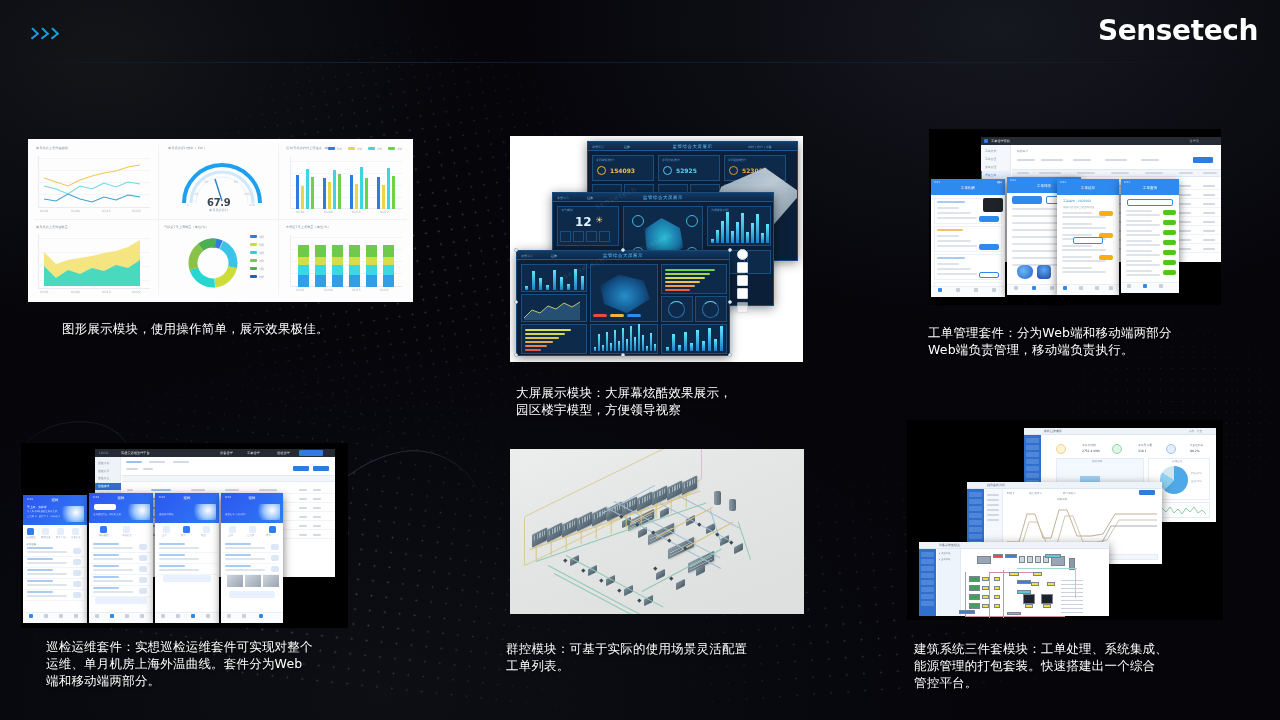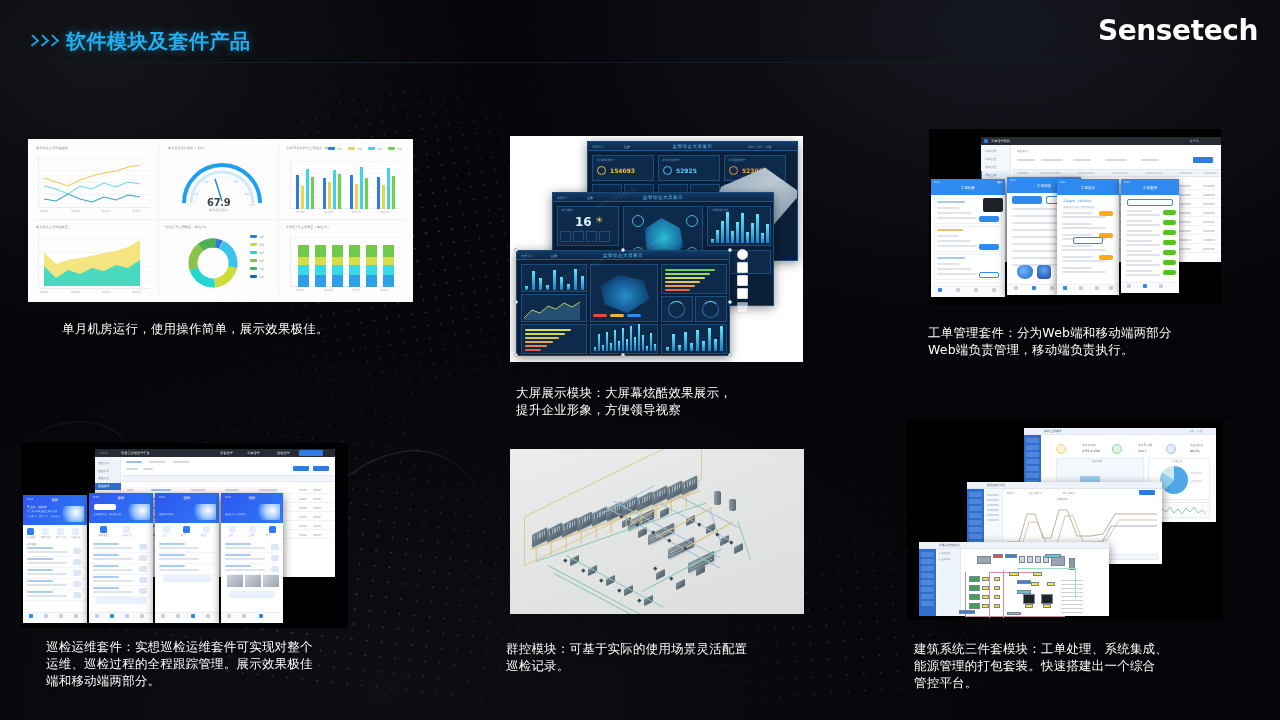--- a/index.html
+++ b/index.html
@@ -243,21 +243,20 @@
 <div class="swoosh"></div>
 <div class="swoosh2"></div>
 <div class="hdr-rule"></div>
 
 <div class="title-wrap">
   <span class="chev">
       <i></i>
       <i></i>
       <i></i>
     </span>
-  <span class="page-title">软件模块及套件产品</span>
 </div>
 <div class="brand">Sensetech</div>
 
 <div class="shot" id="shot1">
   <div class="bi">
 
     <div class="sep" style="left:130px;top:6px;width:1px;height:150px;"></div>
     <div class="sep" style="left:250px;top:6px;width:1px;height:150px;"></div>
     <div class="sep" style="left:6px;top:80px;width:373px;height:1px;"></div>
 
@@ -418,21 +417,21 @@
           <span class="bar" style="left:93px;bottom:22px;width:11px;height:8px;background:#d4dd4a;"></span>
           <span class="bar" style="left:93px;bottom:30px;width:11px;height:12px;background:#6fc94a;"></span>
         </div>
       <span class="tick" style="left:6px;bottom:-5px;">01/01</span>
       <span class="tick" style="left:34px;bottom:-5px;">01/08</span>
       <span class="tick" style="left:62px;bottom:-5px;">01/15</span>
       <span class="tick" style="left:90px;bottom:-5px;">01/22</span>
     </div>
   </div>
 </div>
-<div class="cap" style="left:62px;top:320px;width:360px;">单月机房运行，使用操作简单，展示效果极佳。</div>
+<div class="cap" style="left:62px;top:320px;width:360px;">图形展示模块，使用操作简单，展示效果极佳。</div>
 
 <div class="shot" id="shot2">
 
   <div class="bigscreen" style="left:77px;top:5px;width:211px;height:120px;">
     <div class="bs-head"></div>
     <div class="bs-title">监管综合大屏展示</div>
     <span class="bs-lbl" style="left:4px;top:2.5px;">监管平台</span>
     <span class="bs-lbl" style="left:36px;top:2.5px;color:#9ad7ff;">总览</span>
     <span class="bs-lbl" style="left:160px;top:2.5px;">实时 | 统计 | 报警</span>
     <div class="bs-panel" style="left:4px;top:13px;width:62px;height:26px;"></div>
@@ -461,21 +460,21 @@
     <span class="bs-lbl" style="left:120px;top:108px;">3D可视化 · 园区楼宇模型</span>
   </div>
 
   <div class="bigscreen" style="left:42px;top:56px;width:222px;height:114px;">
     <div class="bs-head"></div>
     <div class="bs-title">监管综合大屏展示</div>
     <span class="bs-lbl" style="left:4px;top:2.5px;">监管中心</span>
     <span class="bs-lbl" style="left:34px;top:2.5px;color:#9ad7ff;">总览</span>
     <div class="bs-panel" style="left:4px;top:13px;width:62px;height:40px;"></div>
     <span class="bs-lbl" style="left:8px;top:15px;">天气概况</span>
-    <span style="position:absolute;left:22px;top:22px;color:#dff3ff;font-size:12px;font-weight:bold;">16</span>
+    <span style="position:absolute;left:22px;top:22px;color:#dff3ff;font-size:12px;font-weight:bold;">12</span>
     <span style="position:absolute;left:42px;top:22px;color:#f2d26a;font-size:9px;">☀</span>
     <div class="bs-panel" style="left:7px;top:38px;width:11px;height:11px;"></div>
     <div class="bs-panel" style="left:20px;top:38px;width:11px;height:11px;"></div>
     <div class="bs-panel" style="left:33px;top:38px;width:11px;height:11px;"></div>
     <div class="bs-panel" style="left:46px;top:38px;width:11px;height:11px;"></div>
     <div class="bs-panel" style="left:70px;top:13px;width:80px;height:68px;"></div>
     <div style="position:absolute;left:90px;top:24px;width:42px;height:46px;
       background:radial-gradient(ellipse at 50% 45%,#2fd8f0 0%,#1a7fb8 55%,rgba(10,40,70,0) 78%);
       clip-path:polygon(44% 2%,88% 24%,96% 66%,52% 98%,8% 70%,4% 26%); opacity:.82;"></div>
     <div style="position:absolute;left:79px;top:22px;width:12px;height:12px;border-radius:50%;border:1px solid #3fb8e0;"></div>
@@ -602,21 +601,21 @@
   <span class="handle" style="left:218px;top:164px;"></span>
   <span class="handle" style="left:218px;top:217px;"></span>
 
   <span class="tool-btn" style="left:227px;top:113px;border-radius:50%;"></span>
   <span class="tool-btn" style="left:227px;top:126px;"></span>
   <span class="tool-btn" style="left:227px;top:139px;"></span>
   <span class="tool-btn" style="left:227px;top:152px;"></span>
   <span class="tool-btn" style="left:227px;top:166px;opacity:.6;"></span>
 </div>
 <div class="cap" style="left:516px;top:384px;width:310px;">大屏展示模块：大屏幕炫酷效果展示，
-提升企业形象，方便领导视察</div>
+园区楼宇模型，方便领导视察</div>
 
 <div class="shot" id="shot3">
   <div class="winA" style="left:52px;top:8px;width:240px;height:125px;">
     <div class="win-bar"></div>
     <span class="win-dot" style="left:3px;top:2px;"></span>
     <span class="win-ttl" style="left:10px;top:2.2px;">工单管理系统</span>
     <span class="win-ttl" style="right:22px;top:2.2px;color:#9aa6b5;">管理员</span>
     <div class="win-side">
       <div class="side-sel" style="left:0;top:26px;width:30px;height:8px;"></div>
       <span class="side-row" style="left:4px;top:4px;">工单总览</span>
@@ -1080,21 +1079,21 @@
     <span class="thumb" style="left:42px;top:82px;width:16px;height:12px;"></span>
     <div class="pill" style="left:8px;top:98px;width:46px;height:7px;background:#e8f1fd;"></div>
     <div class="ph-tab">
       <span class="tab-i" style="left:6px;"></span>
         <span class="tab-i" style="left:21px;"></span>
       <span class="tab-i on" style="left:38px;"></span>
     </div>
   </div>
 </div>
 <div class="cap" style="left:46px;top:638px;width:370px;">巡检运维套件：实想巡检运维套件可实现对整个
-运维、巡检过程的全程跟踪管理。展示效果极佳
+运维、单月机房上海外温曲线。套件分为Web
 端和移动端两部分。</div>
 
 <div class="shot" id="shot5">
   <div class="iso">
     <div class="tray" style="left:14px;top:24px;width:178px;height:50px;
          transform:skewY(-26deg) rotate(0deg);"></div>
     <div id="chillers">
         <span class="chiller" style="left:22px;top:82px;"></span>
         <span class="chiller" style="left:37px;top:76.8px;"></span>
         <span class="chiller" style="left:52px;top:71.6px;"></span>
@@ -1175,21 +1174,21 @@
         <span class="node" style="left:206px;top:84px;"></span>
         <span class="node" style="left:220px;top:92px;"></span>
         <span class="node" style="left:144px;top:118px;"></span>
         <span class="node" style="left:160px;top:128px;"></span>
       </div>
     <span class="tank" style="left:204px;top:42px;"></span>
     <span class="tank" style="left:219px;top:50px;height:12px;"></span>
   </div>
 </div>
 <div class="cap" style="left:506px;top:640px;width:320px;">群控模块：可基于实际的使用场景灵活配置
-巡检记录。</div>
+工单列表。</div>
 
 <div class="shot" id="shot6">
 
   <div class="bms" style="left:117px;top:8px;width:192px;height:94px;">
     <div class="bms-bar"></div>
     <span style="position:absolute;left:20px;top:1.2px;font-size:3px;color:#5d6b7e;">能耗总览看板</span>
     <span style="position:absolute;right:14px;top:1.2px;font-size:2.6px;color:#97a3b4;">刷新 · 设置</span>
     <div class="bms-side">
       <div class="bms-si" style="top:3px;"></div>
         <div class="bms-si" style="top:10px;"></div>

